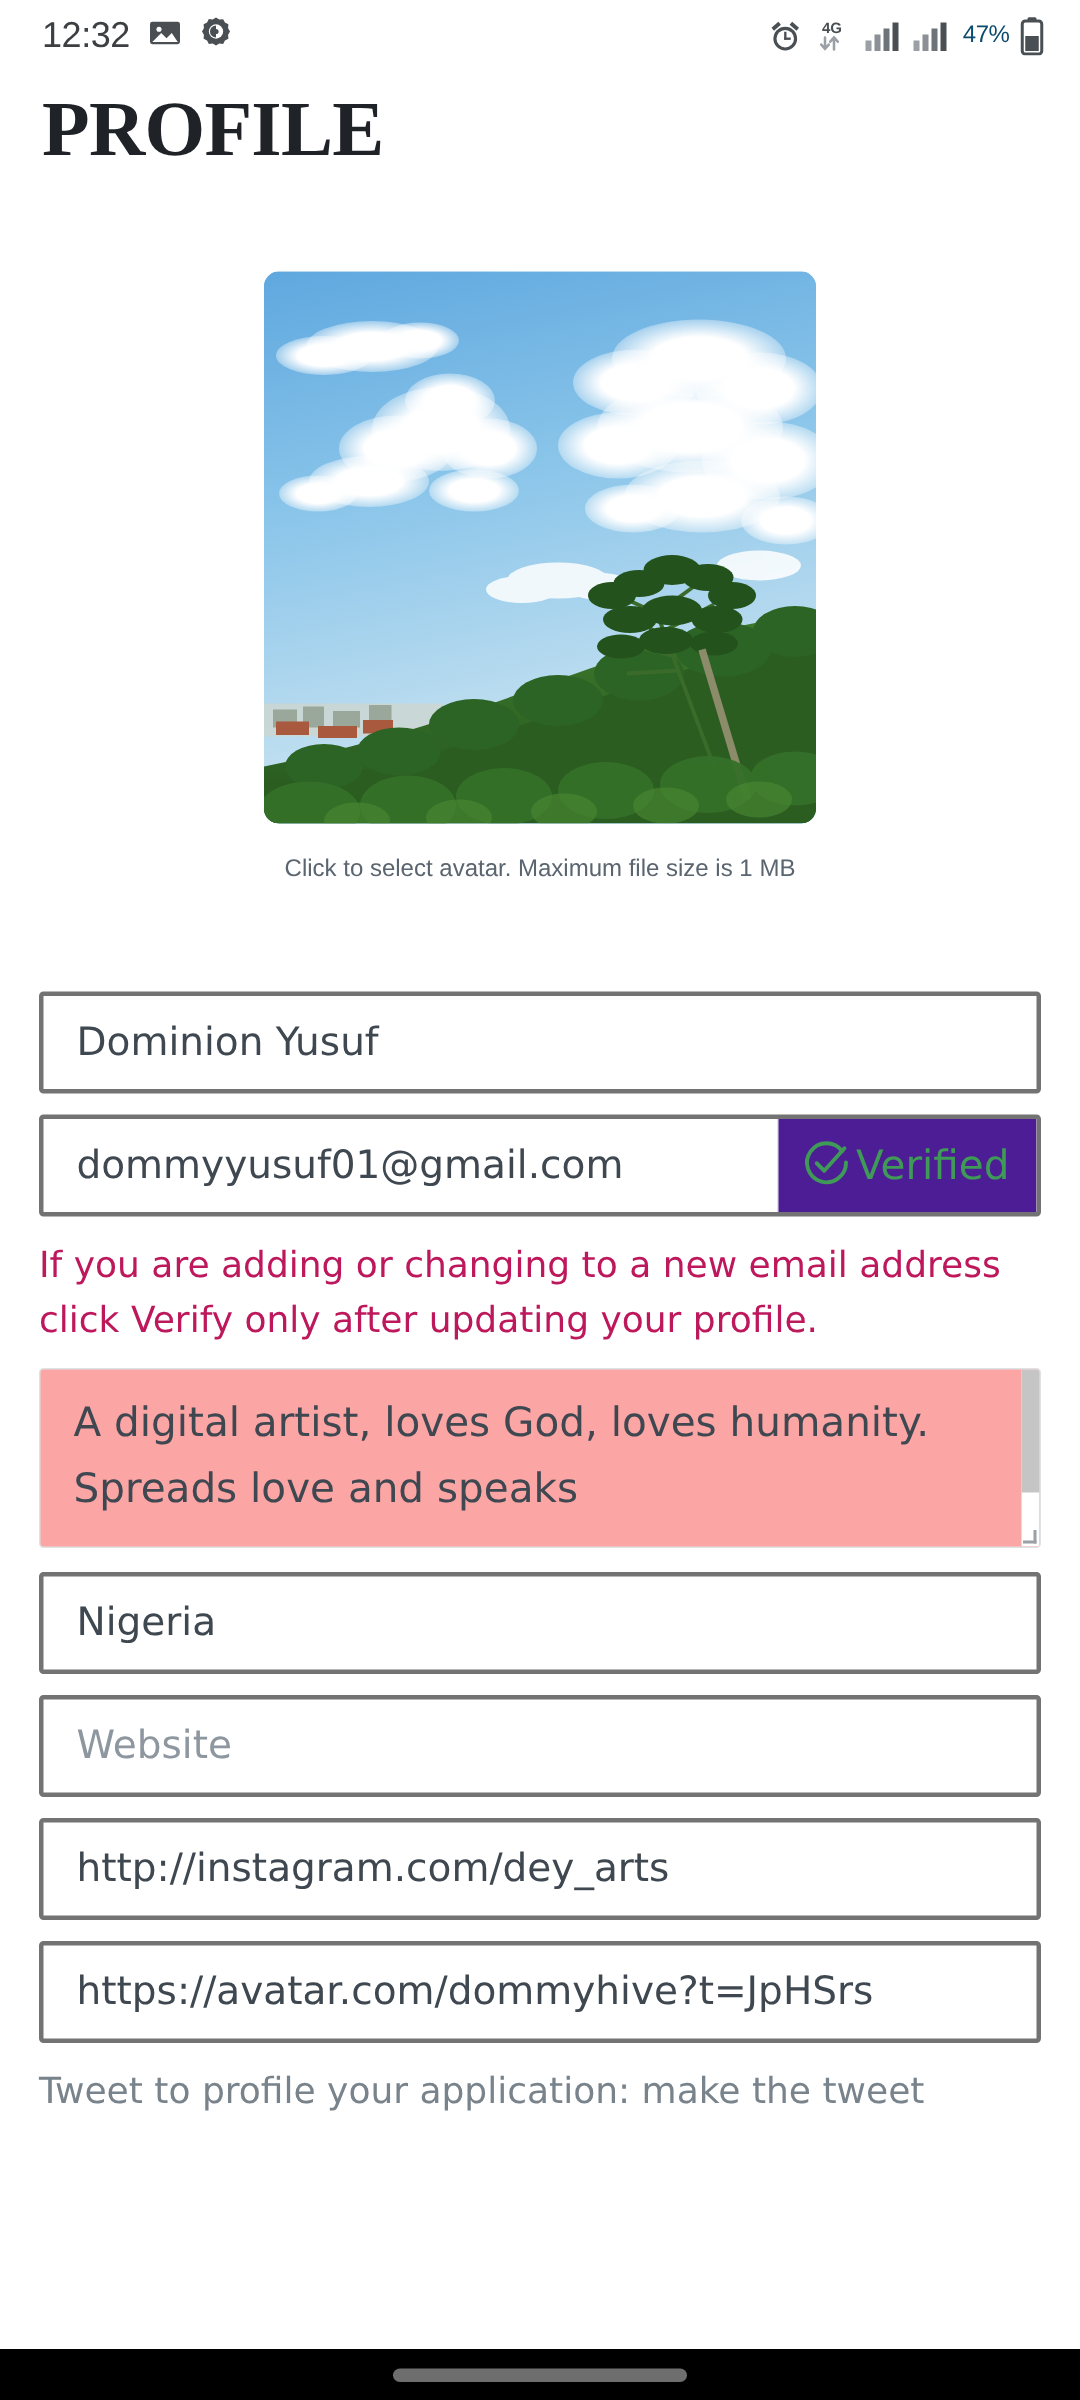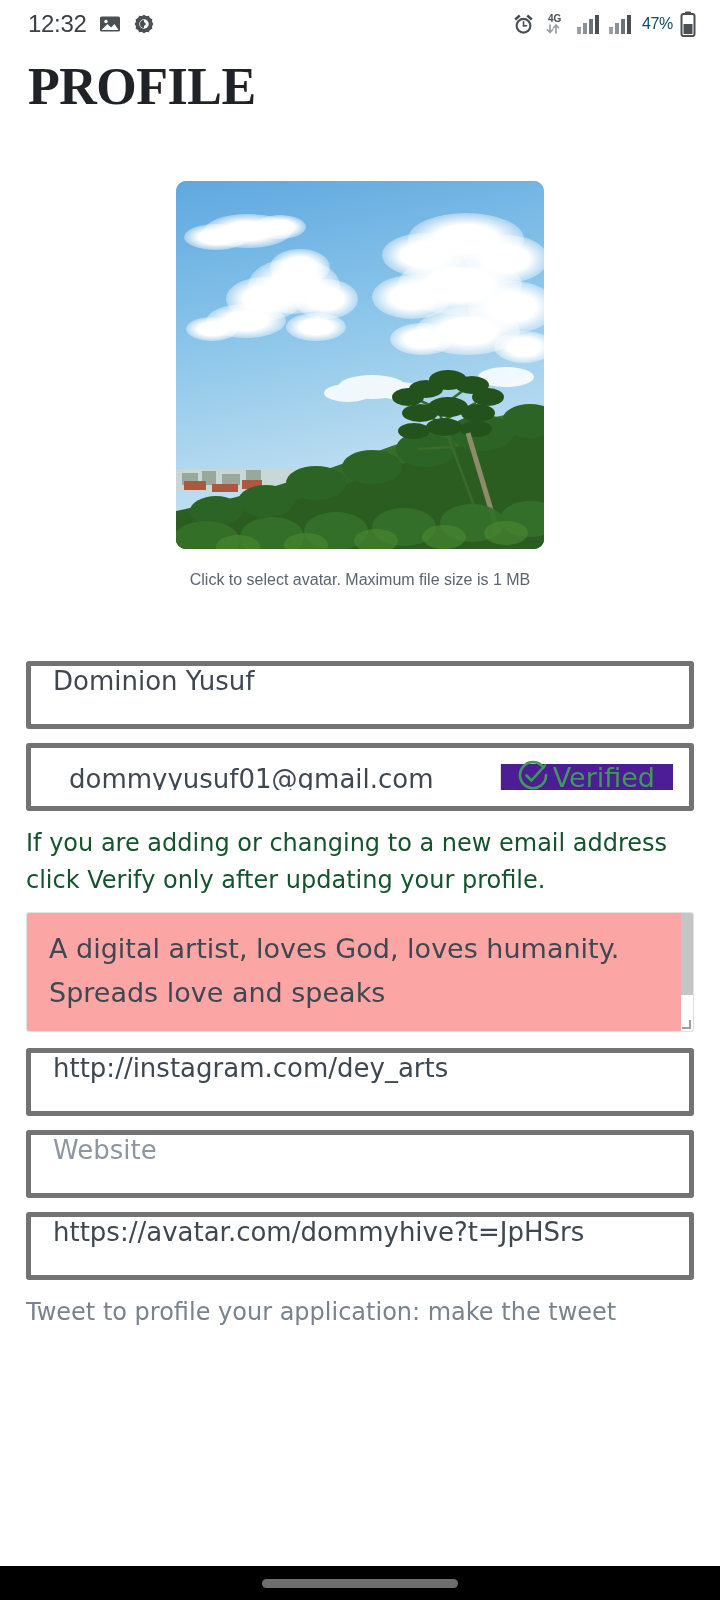--- a/index.html
+++ b/index.html
@@ -20,21 +20,21 @@
   .status-bar {
     height: 48px;
     padding: 0 24px 0 28px;
     display: flex;
     align-items: center;
     justify-content: space-between;
     background: #ffffff;
   }
   .status-left {
     display: flex;
-    align-items: center;
+    align-items: flex-start;
     gap: 11px;
   }
   .status-time {
     font-size: 24px;
     color: #3c4043;
     font-family: "Liberation Sans", sans-serif;
     letter-spacing: -0.3px;
   }
   .status-right {
     display: flex;
@@ -88,59 +88,60 @@
 
   
   .form {
     margin-top: 72px;
     padding: 0 26px;
   }
 
   .field {
     width: 100%;
     height: 68px;
-    border: 5px solid #737373;
+    border: 3px solid #737373;
     background: #ffffff;
     border-radius: 3px;
     display: flex;
+    align-items: center;
     margin-bottom: 14px;
     overflow: hidden;
   }
   .field-text {
     flex: 1;
     padding: 0 22px;
     font-size: 26px;
     color: #3f4850;
     font-family: "DejaVu Sans", sans-serif;
     white-space: nowrap;
     overflow: hidden;
   }
   .field-text.placeholder { color: #8e979f; }
 
   
-  .field.email-row { padding: 16px; }
+  .field.email-row { padding: 0; }
   .verified-btn {
     height: 100%;
     background: #4c1d95;
     border-left: 1px solid #dfe2e5;
     display: flex;
     align-items: center;
     gap: 2px;
     padding: 0 18px 0 14px;
     cursor: pointer;
   }
   .verified-label {
     font-size: 27px;
     color: #3f9a57;
     font-family: "DejaVu Sans", sans-serif;
   }
 
   .helper-text {
     font-size: 24px;
-    color: #14532d;
+    color: #be185d;
     line-height: 1.52;
     font-family: "DejaVu Sans", sans-serif;
     margin: 4px 0 14px 0;
   }
 
   
   .bio-box {
     position: relative;
     width: 100%;
     height: 120px;
@@ -436,27 +437,30 @@
   <div class="helper-text">If you are adding or changing to a new email address click Verify only after updating your profile.</div>
 
   <div class="bio-box">
     <div class="bio-text" placeholder="Bio">A digital artist, loves God, loves humanity. Spreads love and speaks</div>
     <div class="bio-scrollbar">
       <div class="bio-scrollthumb"></div>
     </div>
     <div class="bio-resize"></div>
   </div>
 
+  <div class="field">
+    <span class="field-text" placeholder="Country">Nigeria</span>
+  </div>
+
+  <div class="field">
+    <span class="field-text placeholder" placeholder="Website">Website</span>
+  </div>
 
   <div class="field">
     <span class="field-text" placeholder="Instagram">http://instagram.com/dey_arts</span>
-  </div>
-
-  <div class="field">
-    <span class="field-text placeholder" placeholder="Website">Website</span>
   </div>
 
   <div class="field">
     <span class="field-text" placeholder="Twitter">https://avatar.com/dommyhive?t=JpHSrs</span>
   </div>
 
   <div class="bottom-note">Tweet to profile your application: make the tweet</div>
 </div>
 
 <div class="nav-bar">

